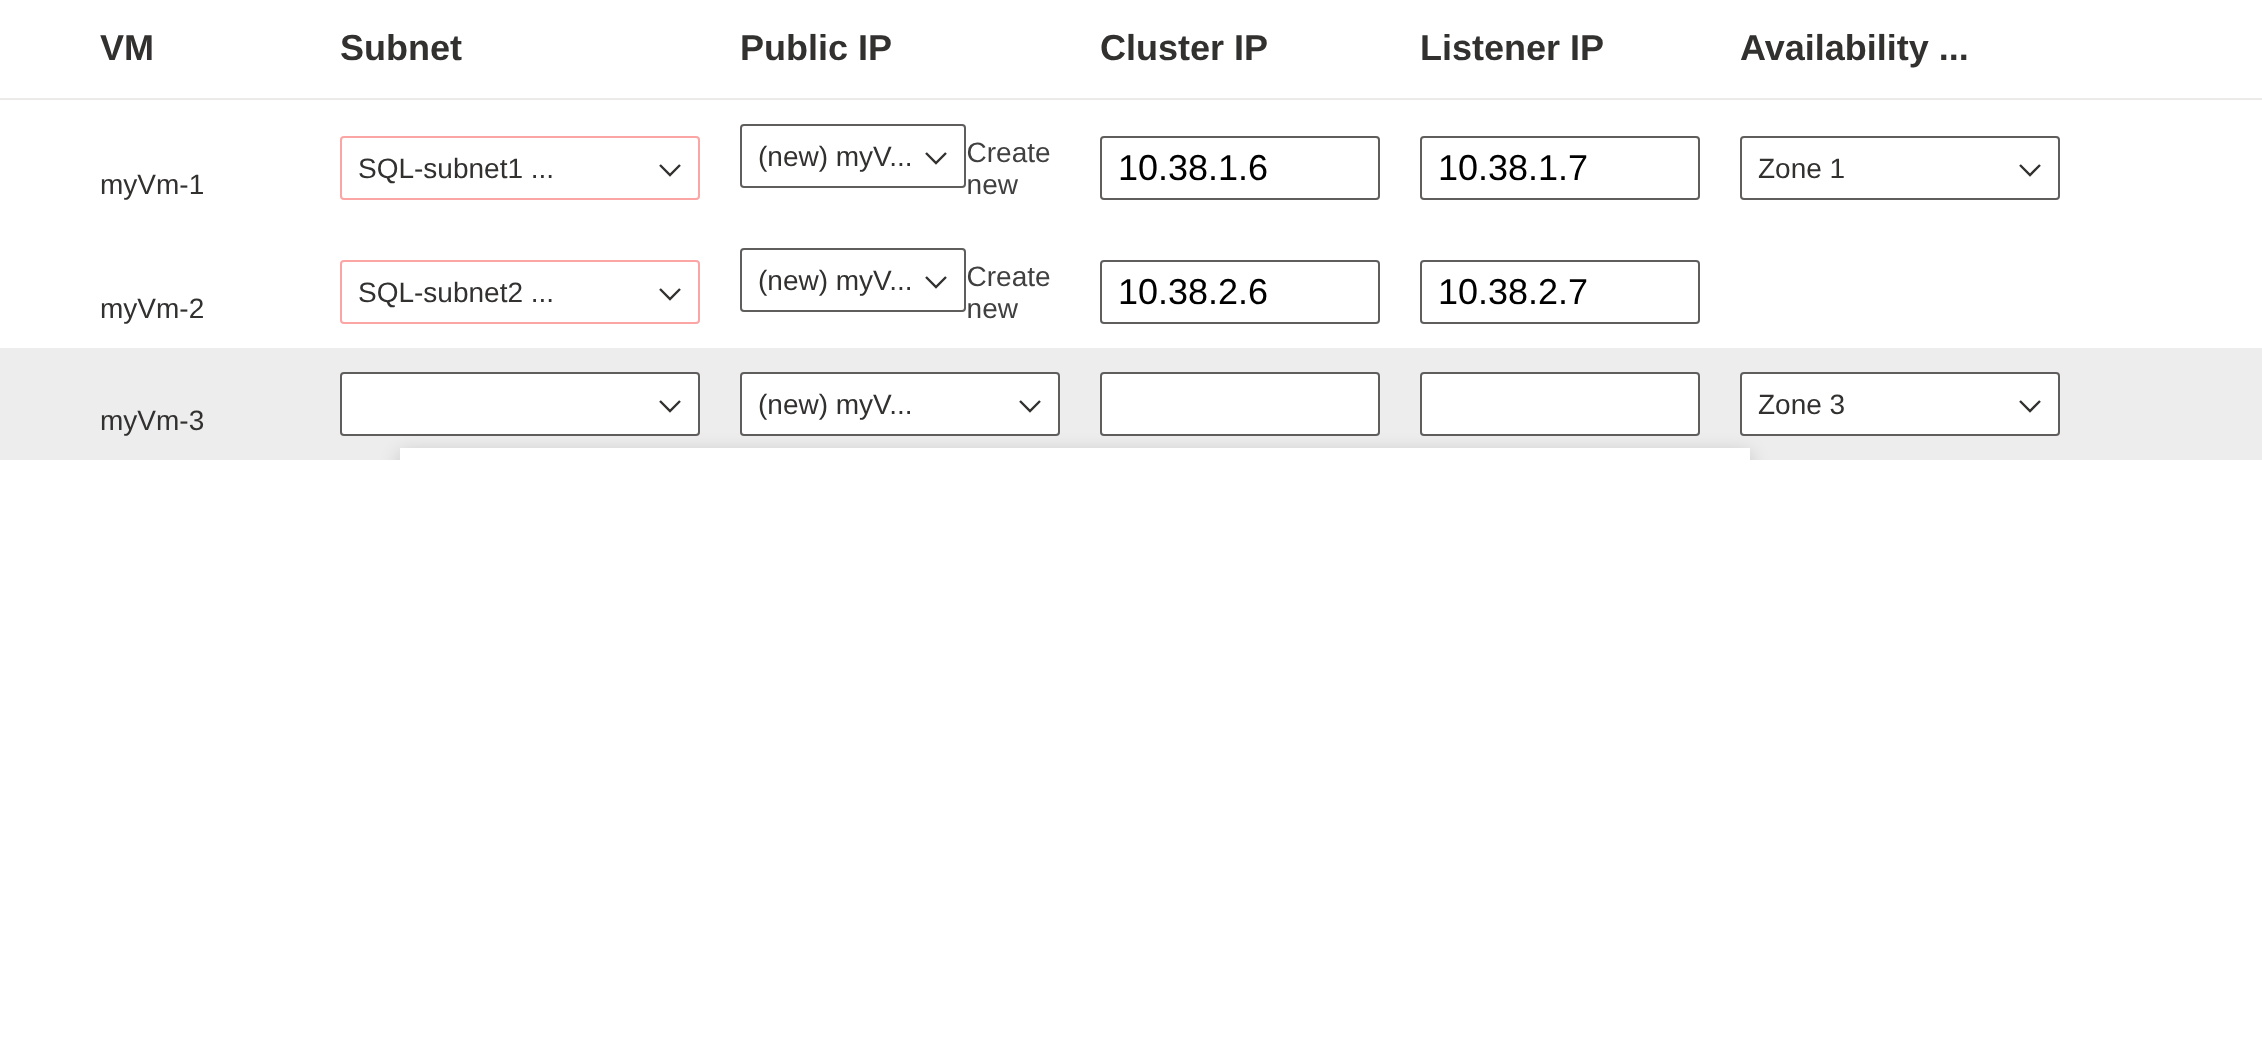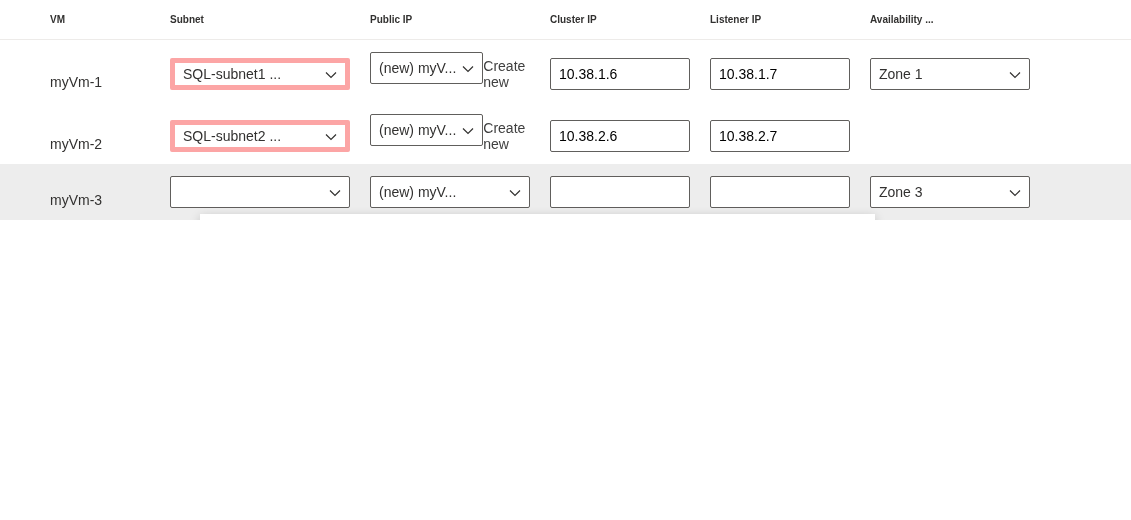--- a/index.html
+++ b/index.html
@@ -35,41 +35,41 @@
       padding: 0 10px;
     }
     .col-vm { width: 160px; padding-left: 50px; }
     .col-subnet { width: 200px; }
     .col-publicip { width: 180px; }
     .col-clusterip { width: 160px; }
     .col-listenerip { width: 160px; }
     .col-availability { width: 180px; }
     .header-cell {
       font-weight: 600;
-      font-size: 10px;
+      font-size: 18px;
       color: #323130;
     }
     .vm-name {
       padding-top: 6px;
       font-size: 14px;
     }
     .dropdown {
       display: flex;
       align-items: center;
       justify-content: space-between;
       border: 1px solid #605e5c;
       border-radius: 2px;
       background: #fff;
       height: 32px;
       padding: 0 8px;
       width: 100%;
       cursor: pointer;
     }
     .dropdown.violet-border {
-      border: 5px solid #fca5a5;
+      border: 1px solid #fca5a5;
     }
     .dropdown-text {
       overflow: hidden;
       white-space: nowrap;
       text-overflow: ellipsis;
       flex: 1;
     }
     .chevron-icon {
       width: 12px;
       height: 12px;
@@ -80,21 +80,21 @@
       width: 12px;
       height: 12px;
     }
     .text-input {
       border: 1px solid #605e5c;
       border-radius: 2px;
       background: #fff;
       height: 32px;
       padding: 0 8px;
       width: 100%;
-      font-size: 14px;
+      font-size: 18px;
       font-family: inherit;
     }
     .link {
       color: #404040;
       font-size: 14px;
       cursor: pointer;
       display: inline-block;
       margin-top: 6px;
     }
     .publicip-cell {

